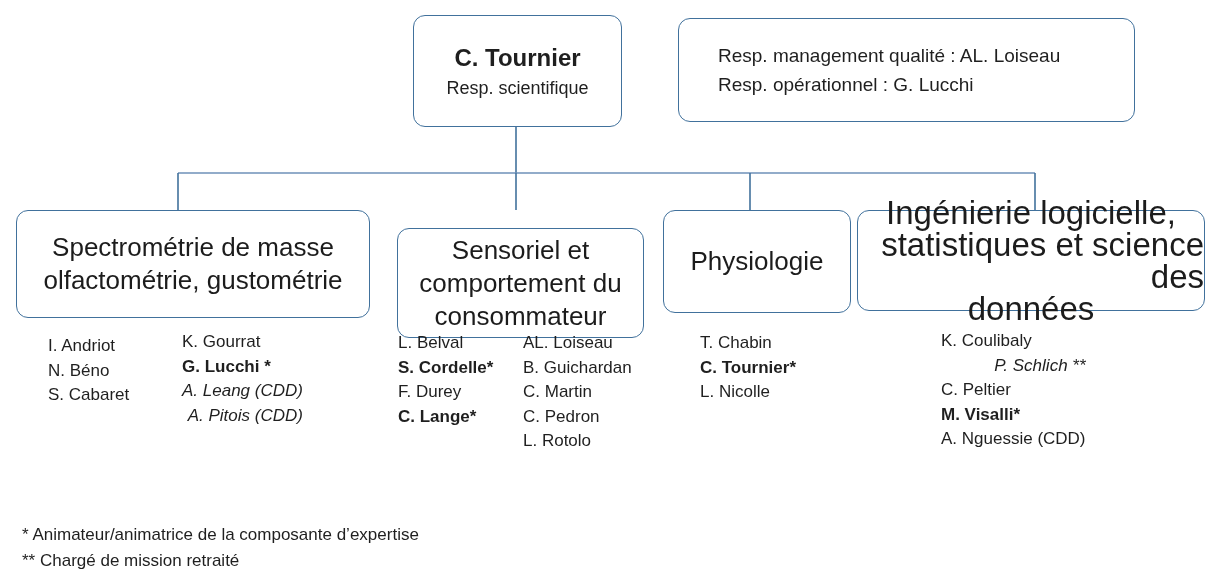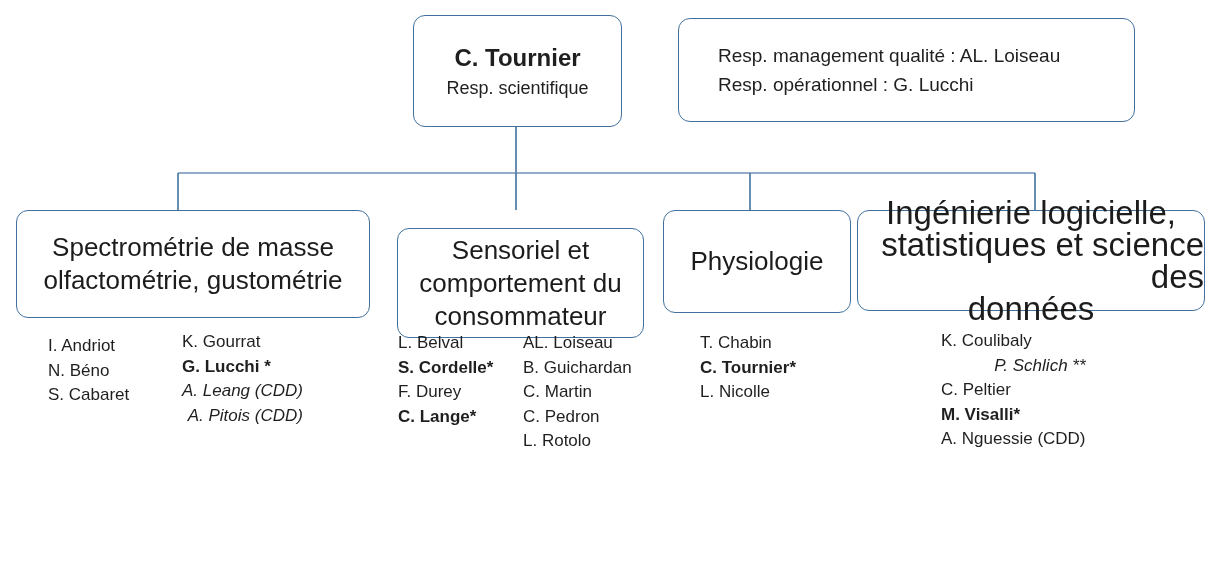--- a/index.html
+++ b/index.html
@@ -125,14 +125,18 @@
   </div>
 
   <div class="members" style="left:941px; top:329px;">
     <span class="member">K. Coulibaly</span>
     <span class="member italic">P. Schlich **</span>
     <span class="member">C. Peltier</span>
     <span class="member bold">M. Visalli*</span>
     <span class="member">A. Nguessie (CDD)</span>
   </div>
 
+  <div class="footnotes">
+    <div>* Animateur/animatrice de la composante d’expertise</div>
+    <div>** Chargé de mission retraité</div>
+  </div>
 
 </div>
 
 </body></html>

